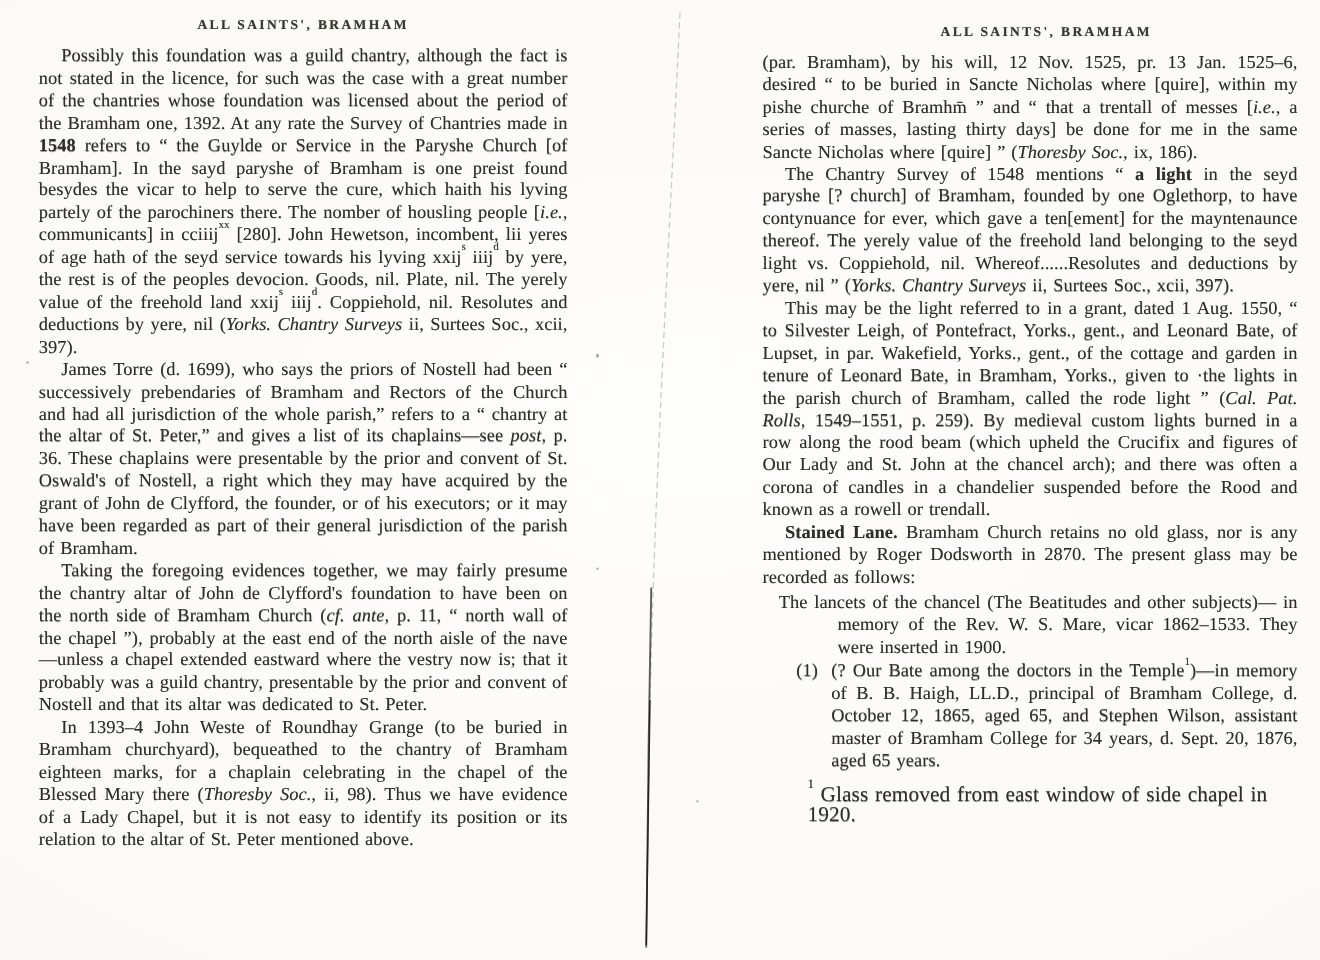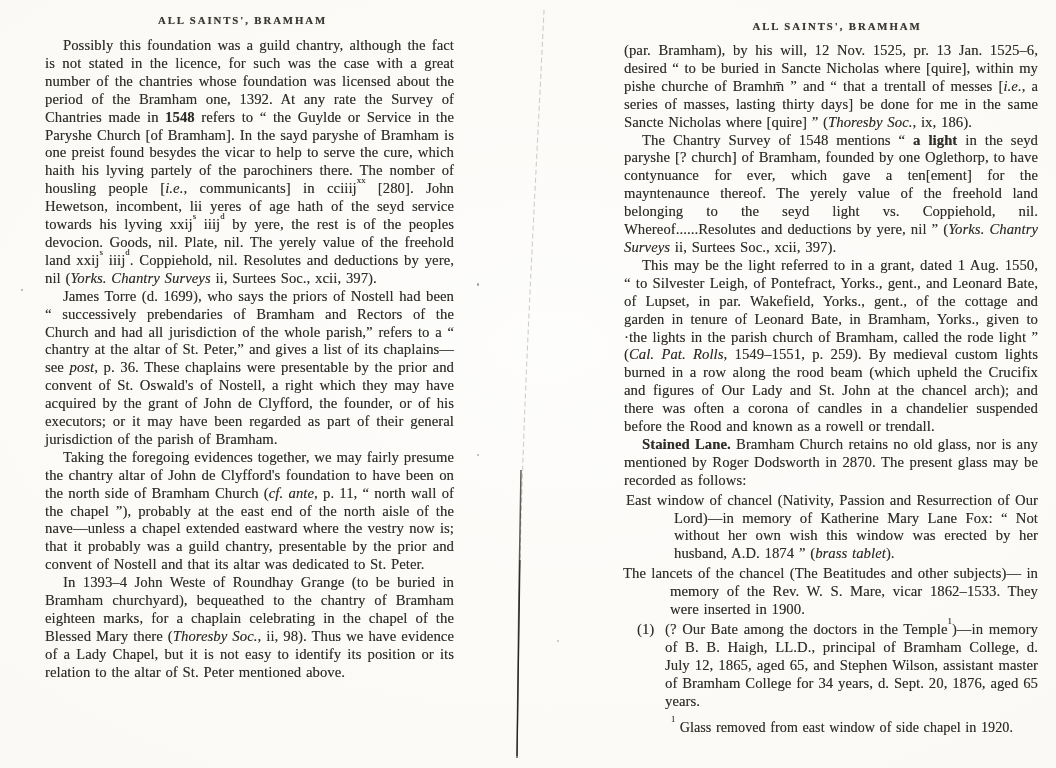--- a/index.html
+++ b/index.html
@@ -23,33 +23,33 @@
     font-size:10.8px; letter-spacing:1.9px;
     color:#393830; white-space:nowrap;
     text-shadow: 0 0 0.7px rgba(57,56,48,0.55);
   }
   .page.left  .running-head { margin-bottom:11px; }
   .page.right .running-head { margin-bottom:10px; margin-left:26px; }
   .body-text { font-size:14.6px; line-height:17.9px; text-align:justify;
     letter-spacing:0.1px; word-spacing:1px;
     text-shadow: 0.2px 0.3px 0.5px rgba(46,45,39,0.48);
   }
-  p { text-align:justify;margin-left:14px; }
+  p { text-align:justify; }
   p.indent { text-indent:18px; }
   .b { font-weight:bold; }
   .i { font-style:italic; }
   sup { font-size:0.6em; line-height:0; position:relative; top:-0.45em; letter-spacing:0; }
   
   p.gi-a { margin-left:64px; text-indent:-48px; margin-top:2px; }
   p.gi-b { margin-left:60px; text-indent:-47px; margin-top:2px; }
   p.north-head { margin-left:12px; margin-top:3px; text-align:left; }
   .num-item { position:relative; margin-left:55px; margin-top:2px; text-align:justify; }
   .num-item .num { position:absolute; left:-28px; top:0; }
-  p.footnote { font-size:14px; line-height:16px; margin-left:36px; margin-top:9px;
-    text-align:center; letter-spacing:0.1px; }
+  p.footnote { font-size:17px; line-height:16px; margin-left:36px; margin-top:9px;
+    text-align:left; letter-spacing:0.1px; }
   
   svg.gutter { position:absolute; left:0; top:0; pointer-events:none; }
   .speck { position:absolute; border-radius:50%; pointer-events:none; }
 </style>
 </head>
 <body>
 
 <div class="scan">
 
   <svg class="gutter" width="1056" height="768" viewBox="0 0 1056 768">
@@ -74,26 +74,25 @@
   </section>
 
   <section class="page right">
     <header class="running-head">ALL SAINTS', BRAMHAM</header>
     <div class="body-text">
       <p><span>(par. Bramham), by his will, 12 Nov. 1525, pr. 13 Jan. 1525–6, desired “ to be buried in Sancte Nicholas where [quire], within my pishe churche of Bramhm̄ ” and “ that a trentall of messes [</span><span class="i">i.e.</span><span>, a series of masses, lasting thirty days] be done for me in the same Sancte Nicholas where [quire] ” (</span><span class="i">Thoresby Soc.</span><span>, ix, 186).</span></p>
       <p class="indent"><span>The Chantry Survey of 1548 mentions “ </span><span class="b">a light</span><span> in the seyd paryshe [? church] of Bramham, founded by one  Oglethorp, to have contynuance for ever, which gave a ten[ement] for the mayntenaunce thereof.  The yerely value of the freehold land belonging to the seyd light vs.  Coppiehold, nil.  Whereof......Resolutes and deductions by yere, nil ” (</span><span class="i">Yorks. Chantry Surveys</span><span> ii, Surtees Soc., xcii, 397).</span></p>
       <p class="indent"><span>This may be the light referred to in a grant, dated 1 Aug. 1550, “ to Silvester Leigh, of Pontefract, Yorks., gent., and Leonard Bate, of Lupset, in par. Wakefield, Yorks., gent., of the cottage and garden in tenure of Leonard Bate, in Bramham, Yorks., given to ·the lights in the parish church of Bramham, called the rode light ” (</span><span class="i">Cal. Pat. Rolls</span><span>, 1549–1551, p. 259).  By medieval custom lights burned in a row along the rood beam (which upheld the Crucifix and figures of Our Lady and St. John at the chancel arch); and there was often a corona of candles in a chandelier suspended before the Rood and known as a rowell or trendall.</span></p>
       <p class="indent"><span class="b">Stained Lane.</span><span>  Bramham Church retains no old glass, nor is any mentioned by Roger Dodsworth in 2870.  The present glass may be recorded as follows:</span></p>
 
-      <p class="gi-a"><span>East window of chancel (Nativity, Passion and Resurrection of Our Lord)—in memory of Katherine Mary Lane Fox: “ Not without her own wish this window was erected by her husband, A.D. 1874 ” (</span><span class="i">brass tablet</span><span>).</span></p>
       <p class="gi-b"><span>The lancets of the chancel (The Beatitudes and other subjects)— in memory of  the Rev. W. S. Mare, vicar 1862–1533. They were inserted in 1900.</span></p>
 
 
       <div class="num-item">
         <span class="num">(1)</span>
-        <span><span>(? Our Bate among the doctors in the Temple</span><sup>1</sup><span>)—in memory of B. B. Haigh, LL.D., principal of Bramham College, d. July 12, 1865, aged 65, and Stephen Wilson, assistant master of Bramham College for 34 years, d. Sept. 20, 1876, aged 65 years.</span></span>
+        <span><span>(? Our Bate among the doctors in the Temple</span><sup>1</sup><span>)—in memory of B. B. Haigh, LL.D., principal of Bramham College, d. October 12, 1865, aged 65, and Stephen Wilson, assistant master of Bramham College for 34 years, d. Sept. 20, 1876, aged 65 years.</span></span>
       </div>
 
       <p class="footnote"><sup>1</sup><span> Glass removed from east window of side chapel in 1920.</span></p>
     </div>
   </section>
 
 </div>
 
 </body></html>

